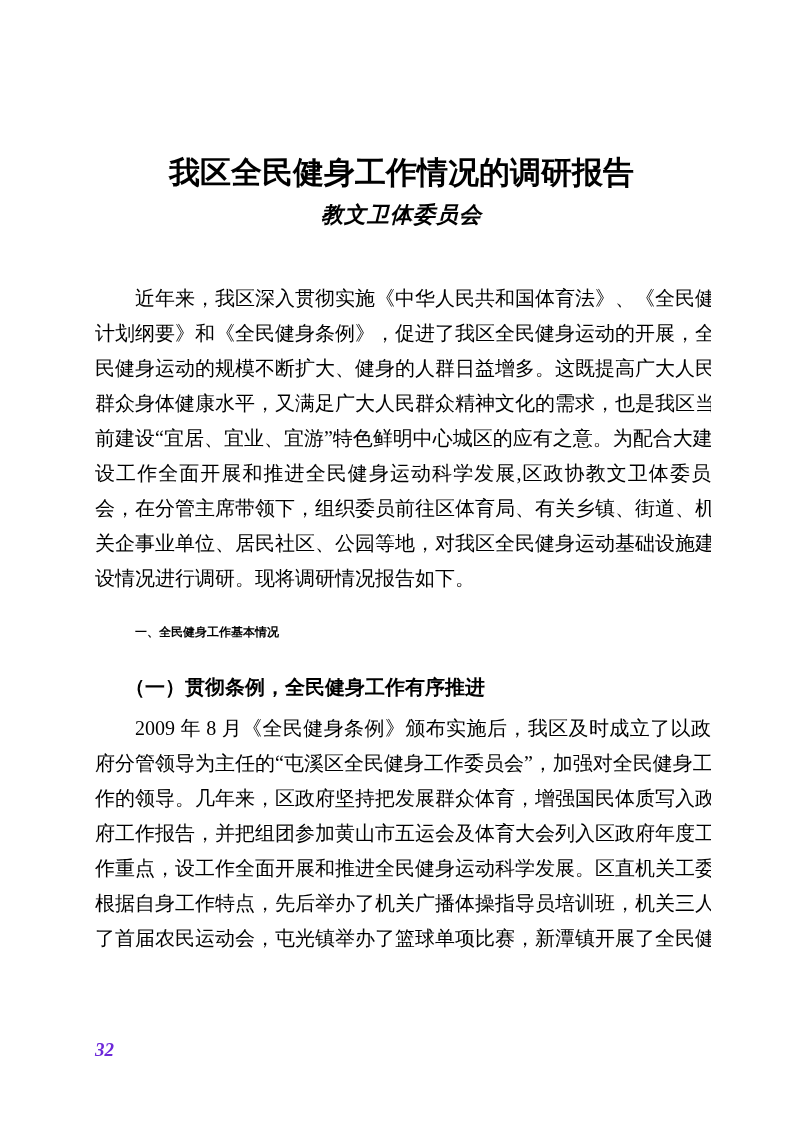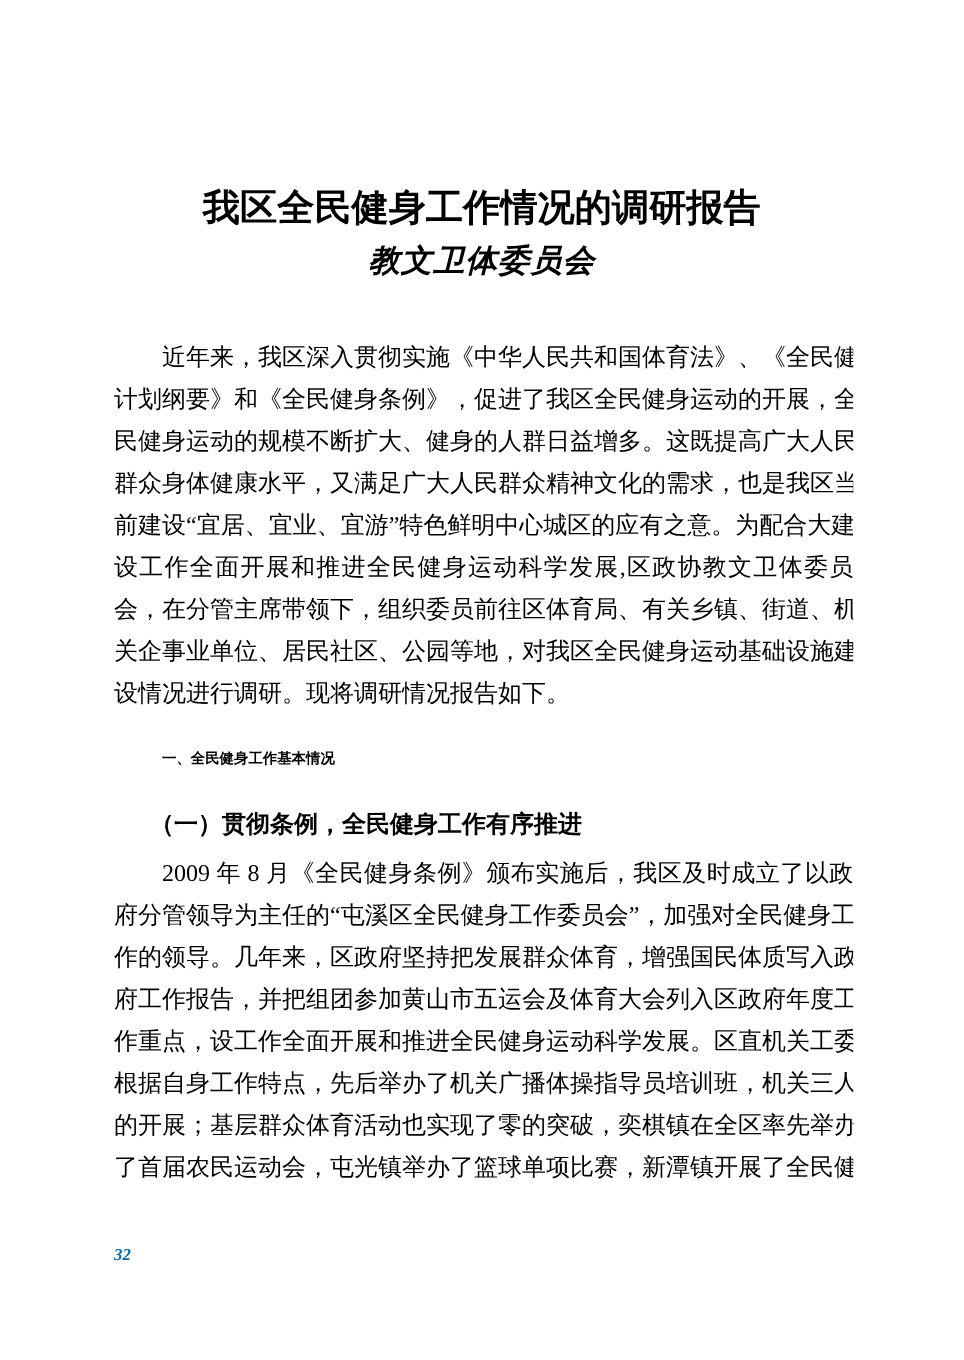--- a/index.html
+++ b/index.html
@@ -26,21 +26,21 @@
     color: #000000;
   }
   .doc-subtitle {
     position: absolute;
     top: 200px;
     left: 0;
     width: 100%;
     text-align: center;
     font-style: italic;
     font-weight: 600;
-    font-size: 26px;
+    font-size: 22px;
     letter-spacing: 1px;
     color: #000000;
   }
   .body-block {
     position: absolute;
     left: 95px;
     top: 281px;
     width: 616px;
     font-size: 20px;
     color: #000000;
@@ -73,22 +73,22 @@
     font-weight: bold;
     font-size: 20px;
   }
   .para2 { margin-top: 6px; }
   .page-number {
     position: absolute;
     left: 95px;
     top: 1039px;
     font-weight: bold;
     font-style: italic;
-    font-size: 14px;
-    color: #0369a1;
+    font-size: 19px;
+    color: #6d28d9;
   }
 </style>
 </head>
 <body>
 
 <div class="page">
 
   <div class="doc-title">我区全民健身工作情况的调研报告</div>
 
   <div class="doc-subtitle">教文卫体委员会</div>
@@ -111,21 +111,20 @@
 
     <div class="heading2">（一）贯彻条例，全民健身工作有序推进</div>
 
     <div class="para2">
       <div class="line indent">2009 年 8 月《全民健身条例》颁布实施后，我区及时成立了以政</div>
       <div class="line">府分管领导为主任的“屯溪区全民健身工作委员会”，加强对全民健身工</div>
       <div class="line">作的领导。几年来，区政府坚持把发展群众体育，增强国民体质写入政</div>
       <div class="line">府工作报告，并把组团参加黄山市五运会及体育大会列入区政府年度工</div>
       <div class="line">作重点，设工作全面开展和推进全民健身运动科学发展。区直机关工委</div>
       <div class="line">根据自身工作特点，先后举办了机关广播体操指导员培训班，机关三人</div>
-      <div class="line">的开展；基层群众体育活动也实现了零的突破，奕棋镇在全区率先举办</div>
       <div class="line">了首届农民运动会，屯光镇举办了篮球单项比赛，新潭镇开展了全民健</div>
     </div>
 
   </div>
 
   <div class="page-number">32</div>
 
 </div>
 
 </body></html>

